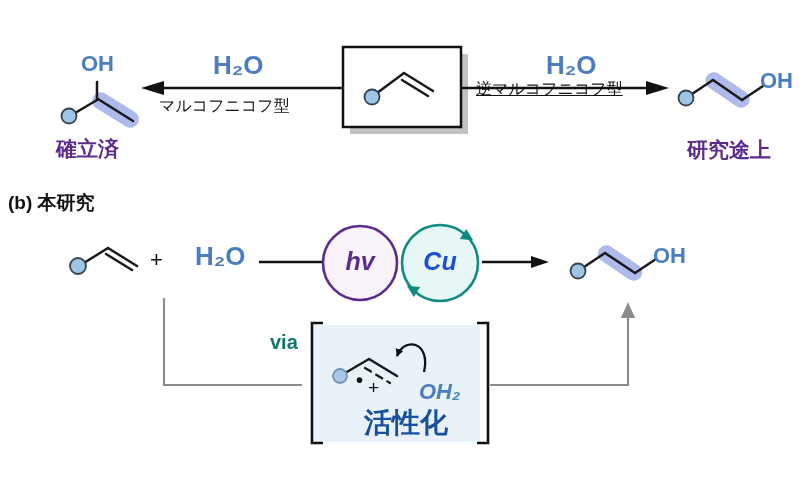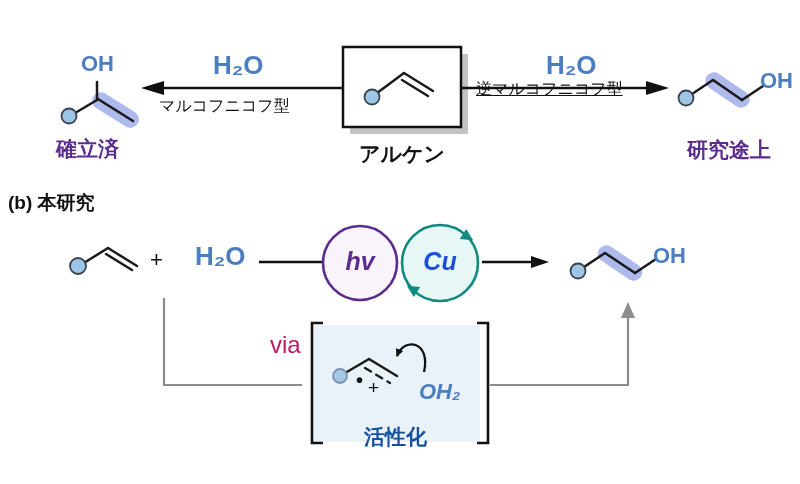--- a/index.html
+++ b/index.html
@@ -14,21 +14,21 @@
   .purple{color:#5b2c8d;font-weight:bold;}
   .teal{color:#1d4ed8;font-weight:bold;}
   .navy{color:#17519e;font-weight:bold;}
   .reagent{font-size:26px;}
   .ohlabel{font-size:22px;}
   .arrowlabel{font-size:16px;color:#111;}
   .status{font-size:21px;}
   .struct-label{font-size:21px;font-weight:bold;color:#111;}
   .cat{font-size:25px;font-style:italic;text-align:center;width:46px;}
   .plus{font-size:22px;color:#111;}
-  .via{font-size:24px;color:#be185d;}
+  .via{font-size:20px;color:#0f766e;font-weight:bold;}
   .small-sym{color:#111;font-weight:bold;}
   .caption{font-size:20px;font-weight:bold;color:#111;}
 </style>
 </head>
 <body>
 
 <div id="figure">
 
   <svg id="gfx" viewBox="0 0 800 484" xmlns="http://www.w3.org/2000/svg">
     <defs>
@@ -121,33 +121,32 @@
       <path d="M424,372 C431,342 405,336 397,356" fill="none" stroke="#111" stroke-width="2.3" marker-end="url(#mCurve)"></path>
     </g>
   </svg>
 
 
   <div class="txt blue ohlabel" style="left:81px;top:51px;">OH</div>
   <div class="txt blue reagent" style="left:213px;top:51px;">H₂O</div>
   <div class="txt arrowlabel" style="left:159px;top:97px;">マルコフニコフ型</div>
   <div class="txt purple status" style="left:56px;top:137px;">確立済</div>
 
-  <div class="txt struct-label" style="left:359px;top:142px;">アルケン</div>
 
   <div class="txt blue reagent" style="left:546px;top:51px;">H₂O</div>
   <div class="txt arrowlabel" style="left:476px;top:80px;text-decoration:underline;">逆マルコフニコフ型</div>
   <div class="txt blue ohlabel" style="left:760px;top:68px;">OH</div>
   <div class="txt sec-title" style="left:8px;top:192px;">(b) 本研究</div>
 
   <div class="txt purple status" style="left:687px;top:138px;">研究途上</div>
   <div class="txt plus" style="left:150px;top:247px;">+</div>
   <div class="txt blue reagent" style="left:195px;top:242px;">H₂O</div>
   <div class="txt purple cat" style="left:337px;top:247px;text-align:center;">hv</div>
   <div class="txt teal cat" style="left:417px;top:247px;">Cu</div>
   <div class="txt blue ohlabel" style="left:653px;top:243px;">OH</div>
 
   <div class="txt via" style="left:270px;top:331px;">via</div>
   <div class="txt small-sym" style="left:356px;top:369px;font-size:20px;">•</div>
   <div class="txt small-sym" style="left:368px;top:377px;font-size:19px;font-weight:normal;">+</div>
   <div class="txt blue ohlabel" style="left:419px;top:379px;font-style:italic;">OH₂</div>
-  <div class="txt navy" style="left:364px;top:407px;font-size:21px;margin-top:18px;">活性化</div>
+  <div class="txt navy" style="left:364px;top:407px;font-size:28px;">活性化</div>
 
 </div>
 
 </body></html>

